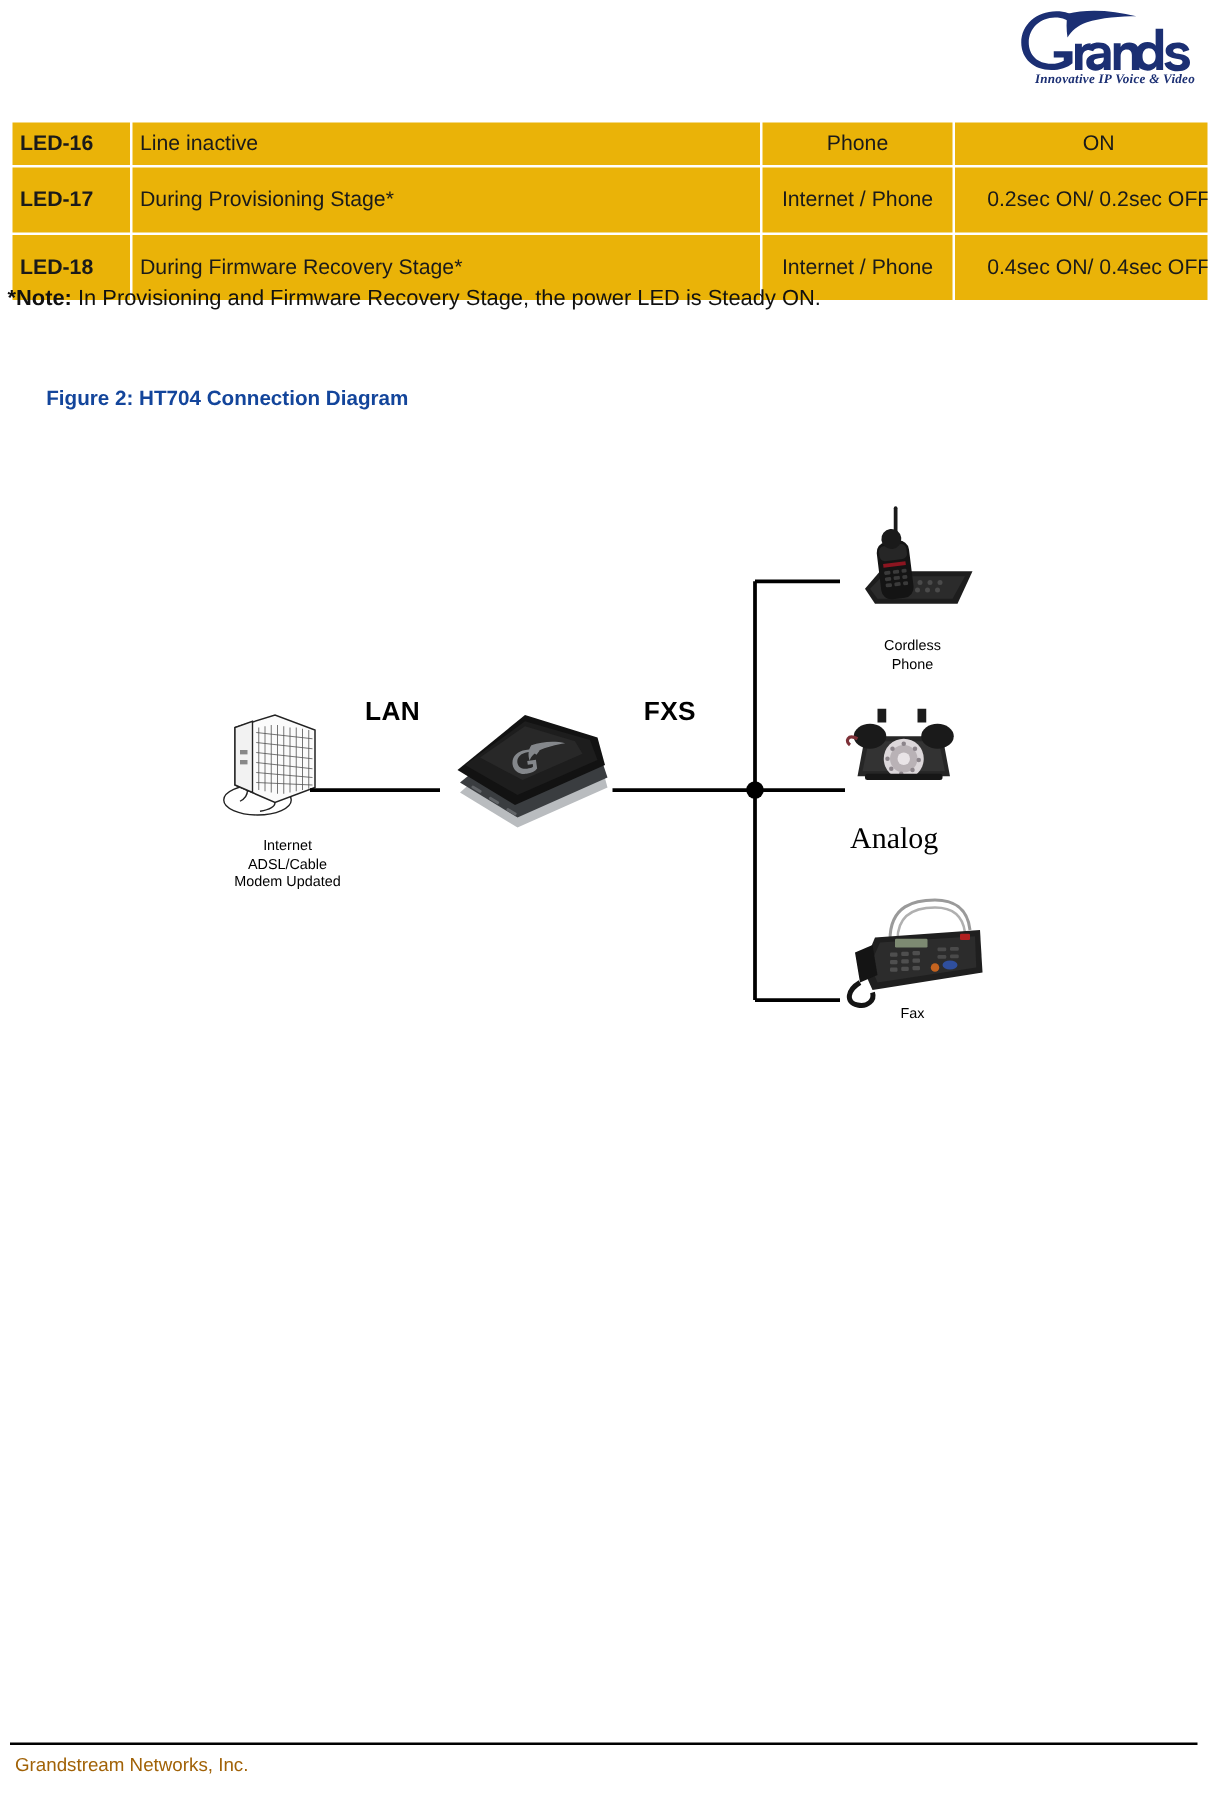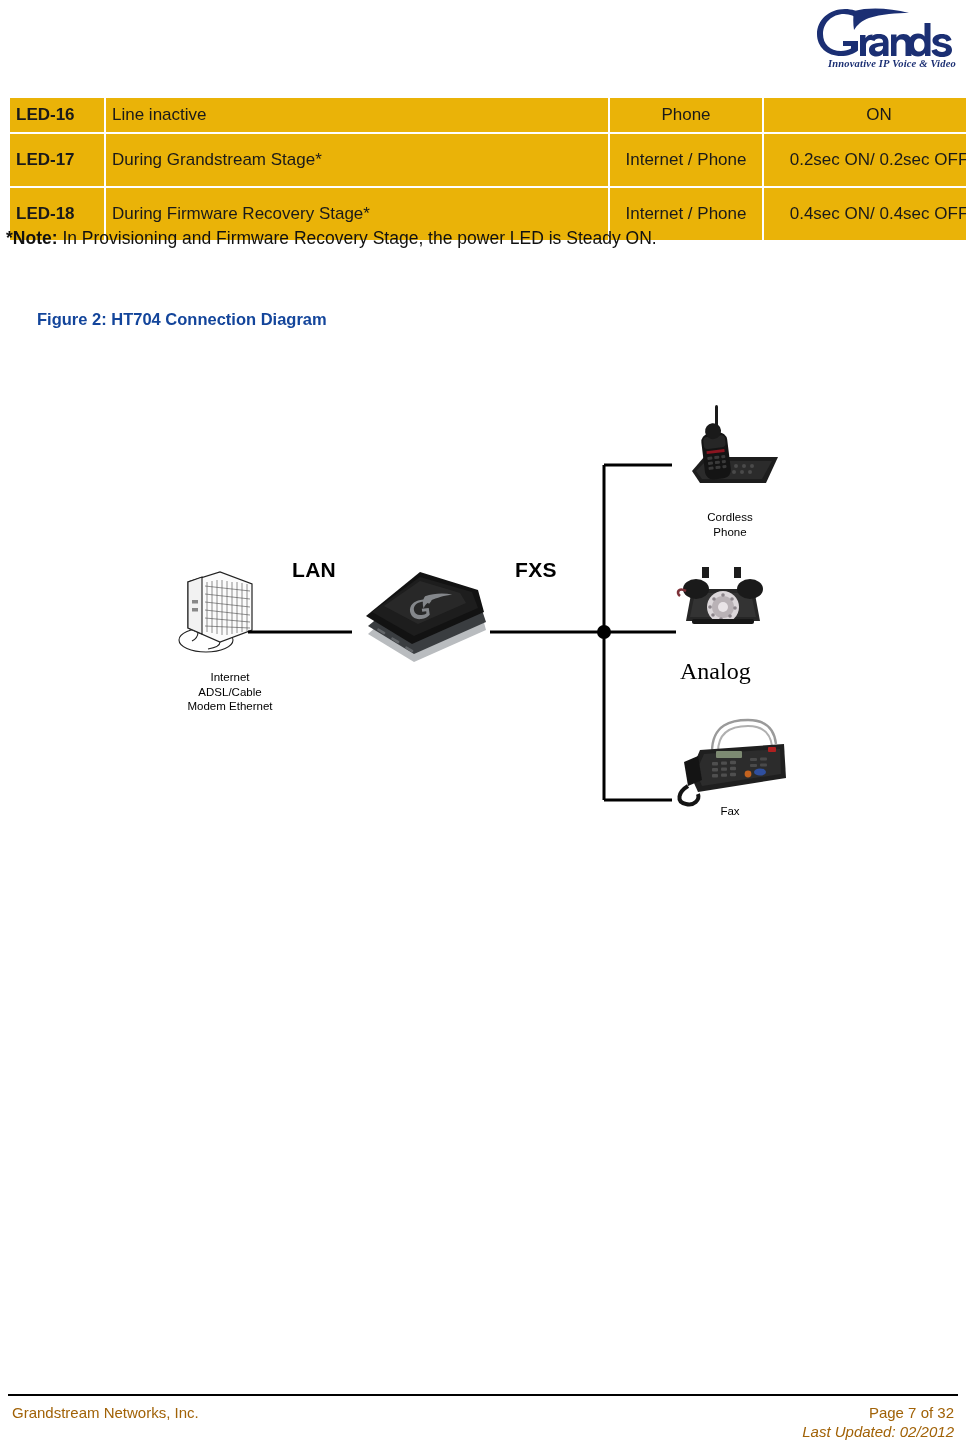--- a/index.html
+++ b/index.html
@@ -207,21 +207,21 @@
 <table class="led-table">
   <tbody>
     <tr class="row-short">
       <td class="col-id">LED-16</td>
       <td class="col-desc">Line inactive</td>
       <td class="col-port">Phone</td>
       <td class="col-state">ON</td>
     </tr>
     <tr class="row-tall">
       <td class="col-id">LED-17</td>
-      <td class="col-desc">During Grandstream Stage*</td>
+      <td class="col-desc">During Provisioning Stage*</td>
       <td class="col-port">Internet /
 Phone</td>
       <td class="col-state">0.2sec ON/ 0.2sec OFF</td>
     </tr>
     <tr class="row-tall">
       <td class="col-id">LED-18</td>
       <td class="col-desc">During Firmware Recovery Stage*</td>
       <td class="col-port">Internet /
 Phone</td>
       <td class="col-state">0.4sec ON/ 0.4sec OFF</td>
@@ -414,32 +414,28 @@
 
     <circle cx="604" cy="252" r="7" fill="#000"></circle>
   </svg>
 
   <div class="dg-label-big" style="left:292px; top:178px;">LAN</div>
 
   <div class="dg-label-big" style="left:515px; top:178px;">FXS</div>
 
   <div class="dg-label" style="left:150px; top:290px; width:160px;">Internet
 ADSL/Cable
-Modem Ethernet</div>
+Modem Updated</div>
 
   <div class="dg-label" style="left:672px; top:130px; width:116px;">Cordless
 Phone</div>
 
   <div class="dg-label-serif" style="left:680px; top:278px;">Analog</div>
 
   <div class="dg-label" style="left:672px; top:424px; width:116px;">Fax</div>
 </div>
 
 <div class="footer-rule"></div>
 <div class="footer">
   <div class="footer-left">Grandstream Networks, Inc.</div>
   <div class="footer-center">
   </div>
-  <div class="footer-right">
-    <span class="fr-1">Page 7 of 32</span>
-    <span class="fr-2">Last Updated: 02/2012</span>
-  </div>
 </div>
 
 </body></html>

